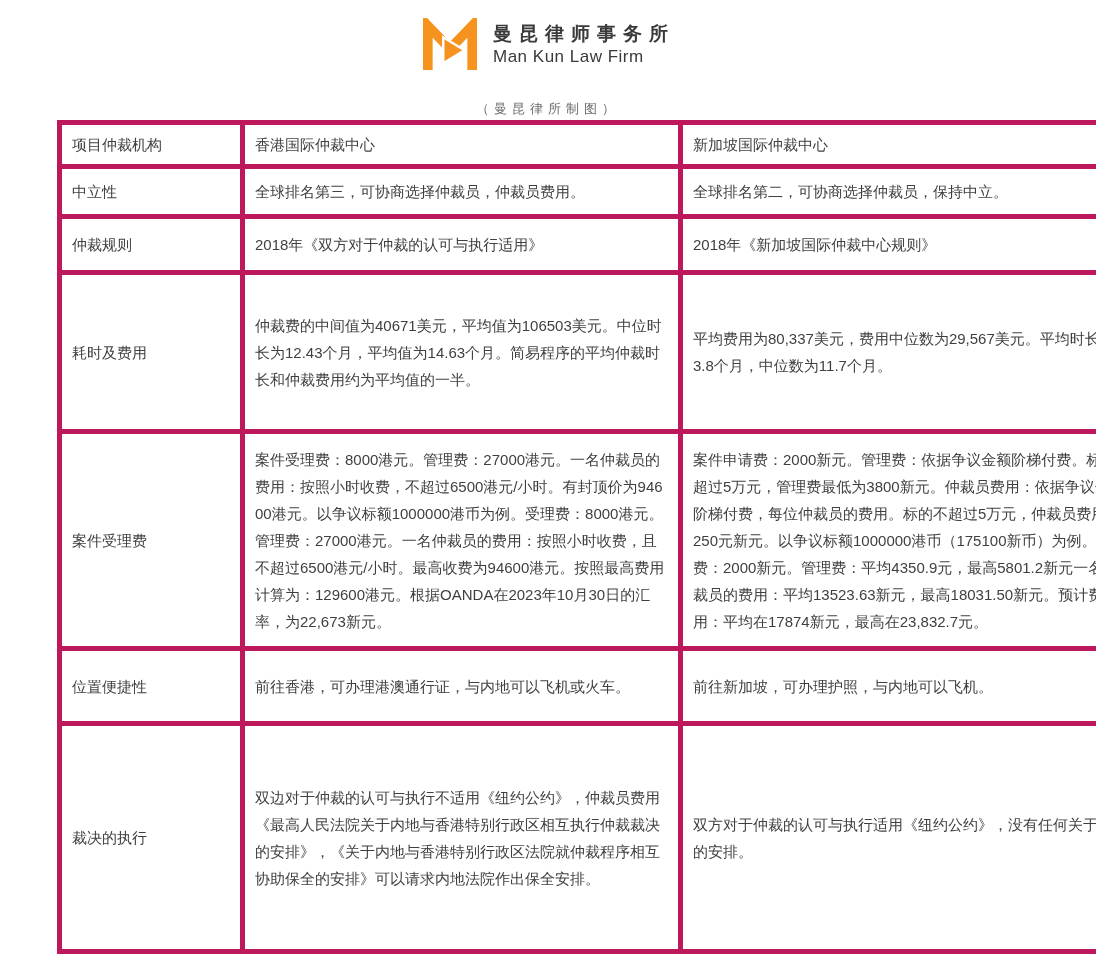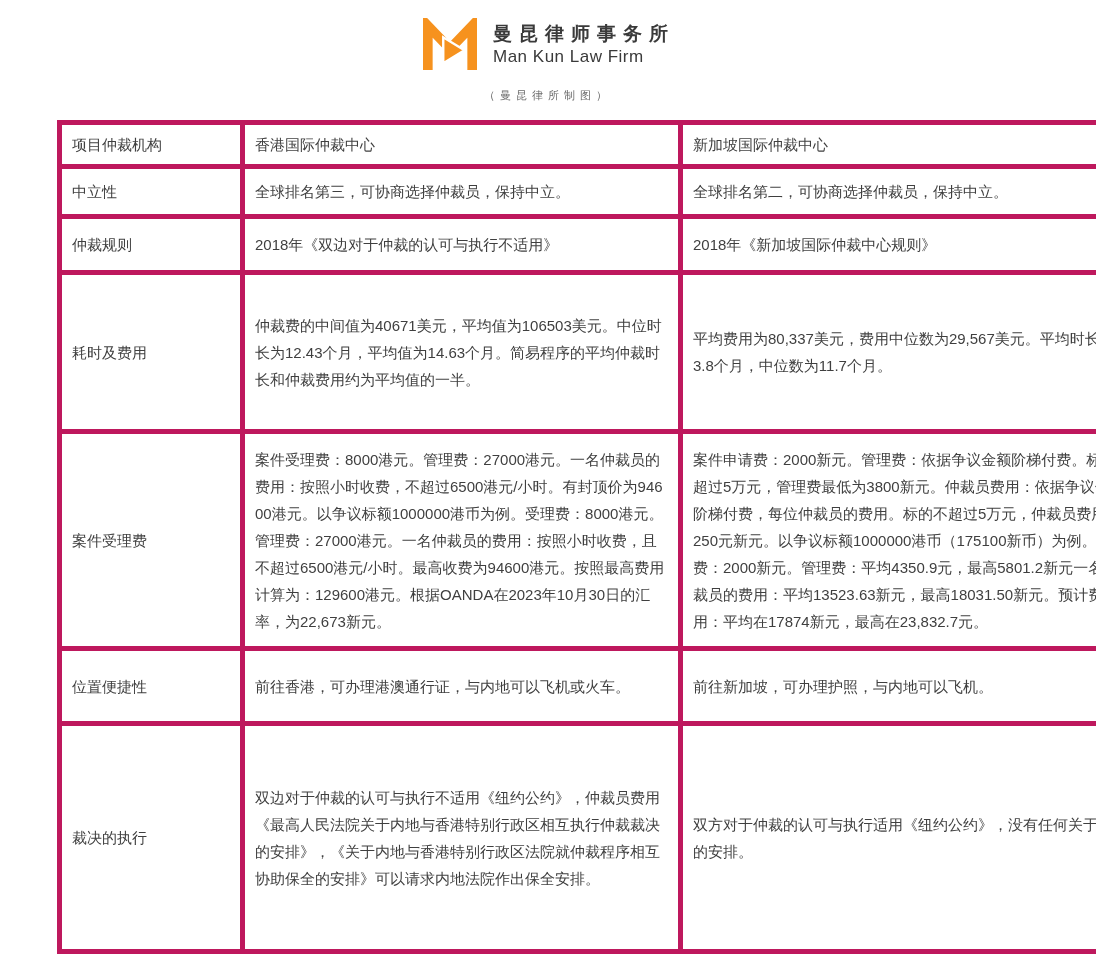--- a/index.html
+++ b/index.html
@@ -8,21 +8,21 @@
     font-family:"Liberation Sans","DejaVu Sans",sans-serif;
     color:#3f3f3f;
   }
   
   .page-header{padding-top:18px;text-align:center;}
   .logo-row{display:flex;align-items:center;justify-content:center;gap:14px;}
   .logo-mark{width:58px;height:54px;flex:0 0 auto;}
   .logo-text{text-align:left;}
   .logo-cn{font-size:19px;font-weight:bold;letter-spacing:7px;color:#3a3a3a;line-height:1.2;}
   .logo-en{font-size:17px;font-weight:normal;color:#3a3a3a;letter-spacing:0.5px;line-height:1.25;}
-  .caption{margin-top:16px;font-size:11px;color:#6b6b6b;letter-spacing:5px;}
+  .caption{margin-top:28px;font-size:13px;color:#6b6b6b;letter-spacing:5px;}
   
   .cmp-table{
     position:absolute;left:57px;top:120px;width:1011px;
     border-collapse:collapse;table-layout:fixed;
     font-size:15px;color:#3f3f3f;
   }
   .cmp-table td{
     border:5px solid #be185d;
     text-align:left;vertical-align:middle;
     padding:6px 10px;line-height:1.8;
@@ -58,26 +58,26 @@
 
 <table class="cmp-table">
   <tbody>
     <tr class="h-head">
       <td class="col-label">项目仲裁机构</td>
       <td class="col-hk">香港国际仲裁中心</td>
       <td class="col-sg">新加坡国际仲裁中心</td>
     </tr>
     <tr class="h-r1">
       <td>中立性</td>
-      <td>全球排名第三，可协商选择仲裁员，保持中立。</td>
+      <td>全球排名第三，可协商选择仲裁员，仲裁员费用。</td>
       <td>全球排名第二，可协商选择仲裁员，保持中立。</td>
     </tr>
     <tr class="h-r2">
       <td>仲裁规则</td>
-      <td>2018年《双边对于仲裁的认可与执行不适用》</td>
+      <td>2018年《双方对于仲裁的认可与执行适用》</td>
       <td>2018年《新加坡国际仲裁中心规则》</td>
     </tr>
     <tr class="h-r3">
       <td>耗时及费用</td>
       <td>仲裁费的中间值为40671美元，平均值为106503美元。中位时长为12.43个月，平均值为14.63个月。简易程序的平均仲裁时长和仲裁费用约为平均值的一半。</td>
       <td>平均费用为80,337美元，费用中位数为29,567美元。平均时长为13.8个月，中位数为11.7个月。</td>
     </tr>
     <tr class="h-r4">
       <td>案件受理费</td>
       <td>案件受理费：8000港元。管理费：27000港元。一名仲裁员的费用：按照小时收费，不超过6500港元/小时。有封顶价为94600港元。以争议标额1000000港币为例。受理费：8000港元。管理费：27000港元。一名仲裁员的费用：按照小时收费，且不超过6500港元/小时。最高收费为94600港元。按照最高费用计算为：129600港元。根据OANDA在2023年10月30日的汇率，为22,673新元。</td>

